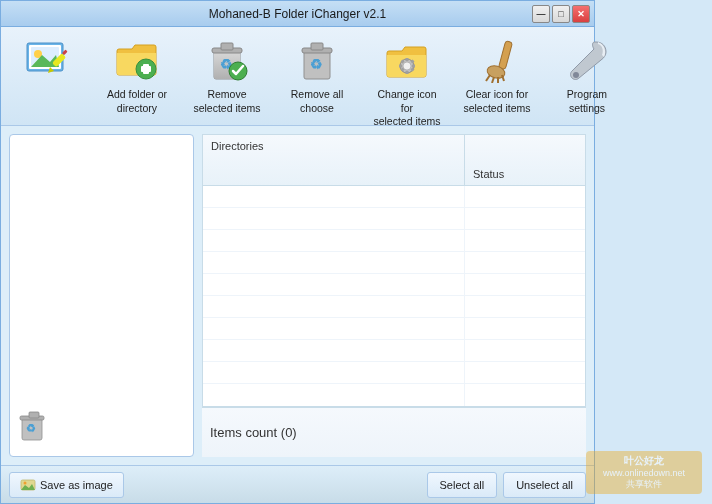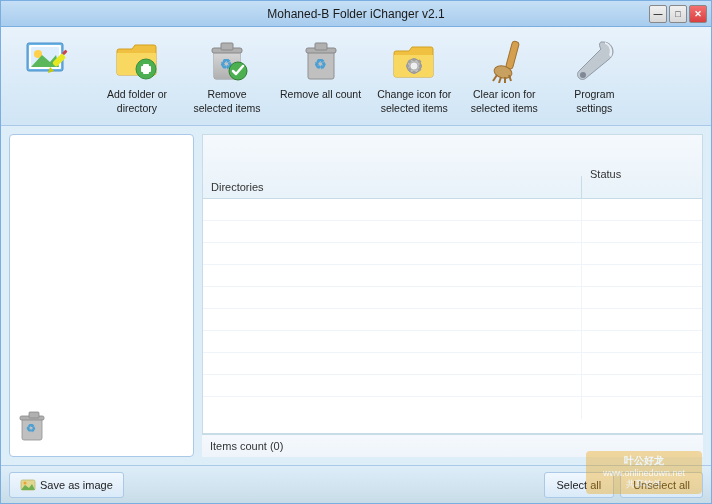--- a/index.html
+++ b/index.html
@@ -7,21 +7,21 @@
       font-family: 'Segoe UI', Tahoma, Geneva, Verdana, sans-serif;
       font-size: 11px;
       background: #d4e8f7;
       width: 712px;
       height: 504px;
       overflow: hidden;
     }
 
     
     .window {
-      width: 712px;
+      width: 595px;
       height: 504px;
       background: #f0f4f8;
       border: 1px solid #7aade0;
       display: flex;
       flex-direction: column;
     }
 
     .title-bar {
       background: linear-gradient(to bottom, #c5dff5, #a8ccee);
       height: 26px;
@@ -150,41 +150,40 @@
       border-bottom: 1px solid #c8dce8;
     }
 
     .dir-col-dir {
       flex: 1;
       padding: 5px 8px;
       font-weight: normal;
       font-size: 11px;
       color: #333;
       border-right: 1px solid #c8dce8;
-      margin-top: 41px;
     }
 
     .dir-col-status {
       width: 120px;
       padding: 5px 8px;
       font-weight: normal;
       font-size: 11px;
       color: #333;
       margin-top: 28px;
     }
 
     .dir-rows {
       flex: 1;
       background: white;
       min-height: 240px;
     }
 
     .items-count {
-      padding: 5px 8px;
-      font-size: 11px;
+      padding: 17px 8px;
+      font-size: 13px;
       color: #333;
       border-top: 1px solid #c8dce8;
       background: linear-gradient(to bottom, #f5f9fd, #eef4fa);
     }
 
     
     .bottom-bar {
       background: linear-gradient(to bottom, #ddeef9, #c8dce8);
       border-top: 1px solid #aac8e8;
       height: 38px;
@@ -328,21 +327,21 @@
     <div class="tool-btn">
       <div class="tool-icon">
         <svg width="46" height="46" viewBox="0 0 46 46">
 
           <rect x="10" y="14" width="26" height="28" rx="2" fill="#c0c0c0" stroke="#909090" stroke-width="1"></rect>
           <rect x="8" y="11" width="30" height="5" rx="2" fill="#b0b0b0" stroke="#888" stroke-width="1"></rect>
           <rect x="17" y="6" width="12" height="7" rx="1" fill="#b0b0b0" stroke="#888" stroke-width="1"></rect>
           <text x="16" y="32" font-size="14" fill="#4a9fd4" font-weight="bold">♻</text>
         </svg>
       </div>
-      <span class="tool-label">Remove all count</span>
+      <span class="tool-label">Remove all choose</span>
     </div>
 
     <div class="tool-btn">
       <div class="tool-icon">
         <svg width="46" height="46" viewBox="0 0 46 46">
 
           <path d="M3 16 Q3 14 5 14 L18 14 L21 10 L40 10 Q42 10 42 12 L42 38 Q42 40 40 40 L5 40 Q3 40 3 38 Z" fill="#f0c040" stroke="#d4a020" stroke-width="1"></path>
           <path d="M3 18 L42 18 L42 38 Q42 40 40 40 L5 40 Q3 40 3 38 Z" fill="#f8d860"></path>
 
           <circle cx="23" cy="29" r="7" fill="#c0c0c0" stroke="#888" stroke-width="1"></circle>

